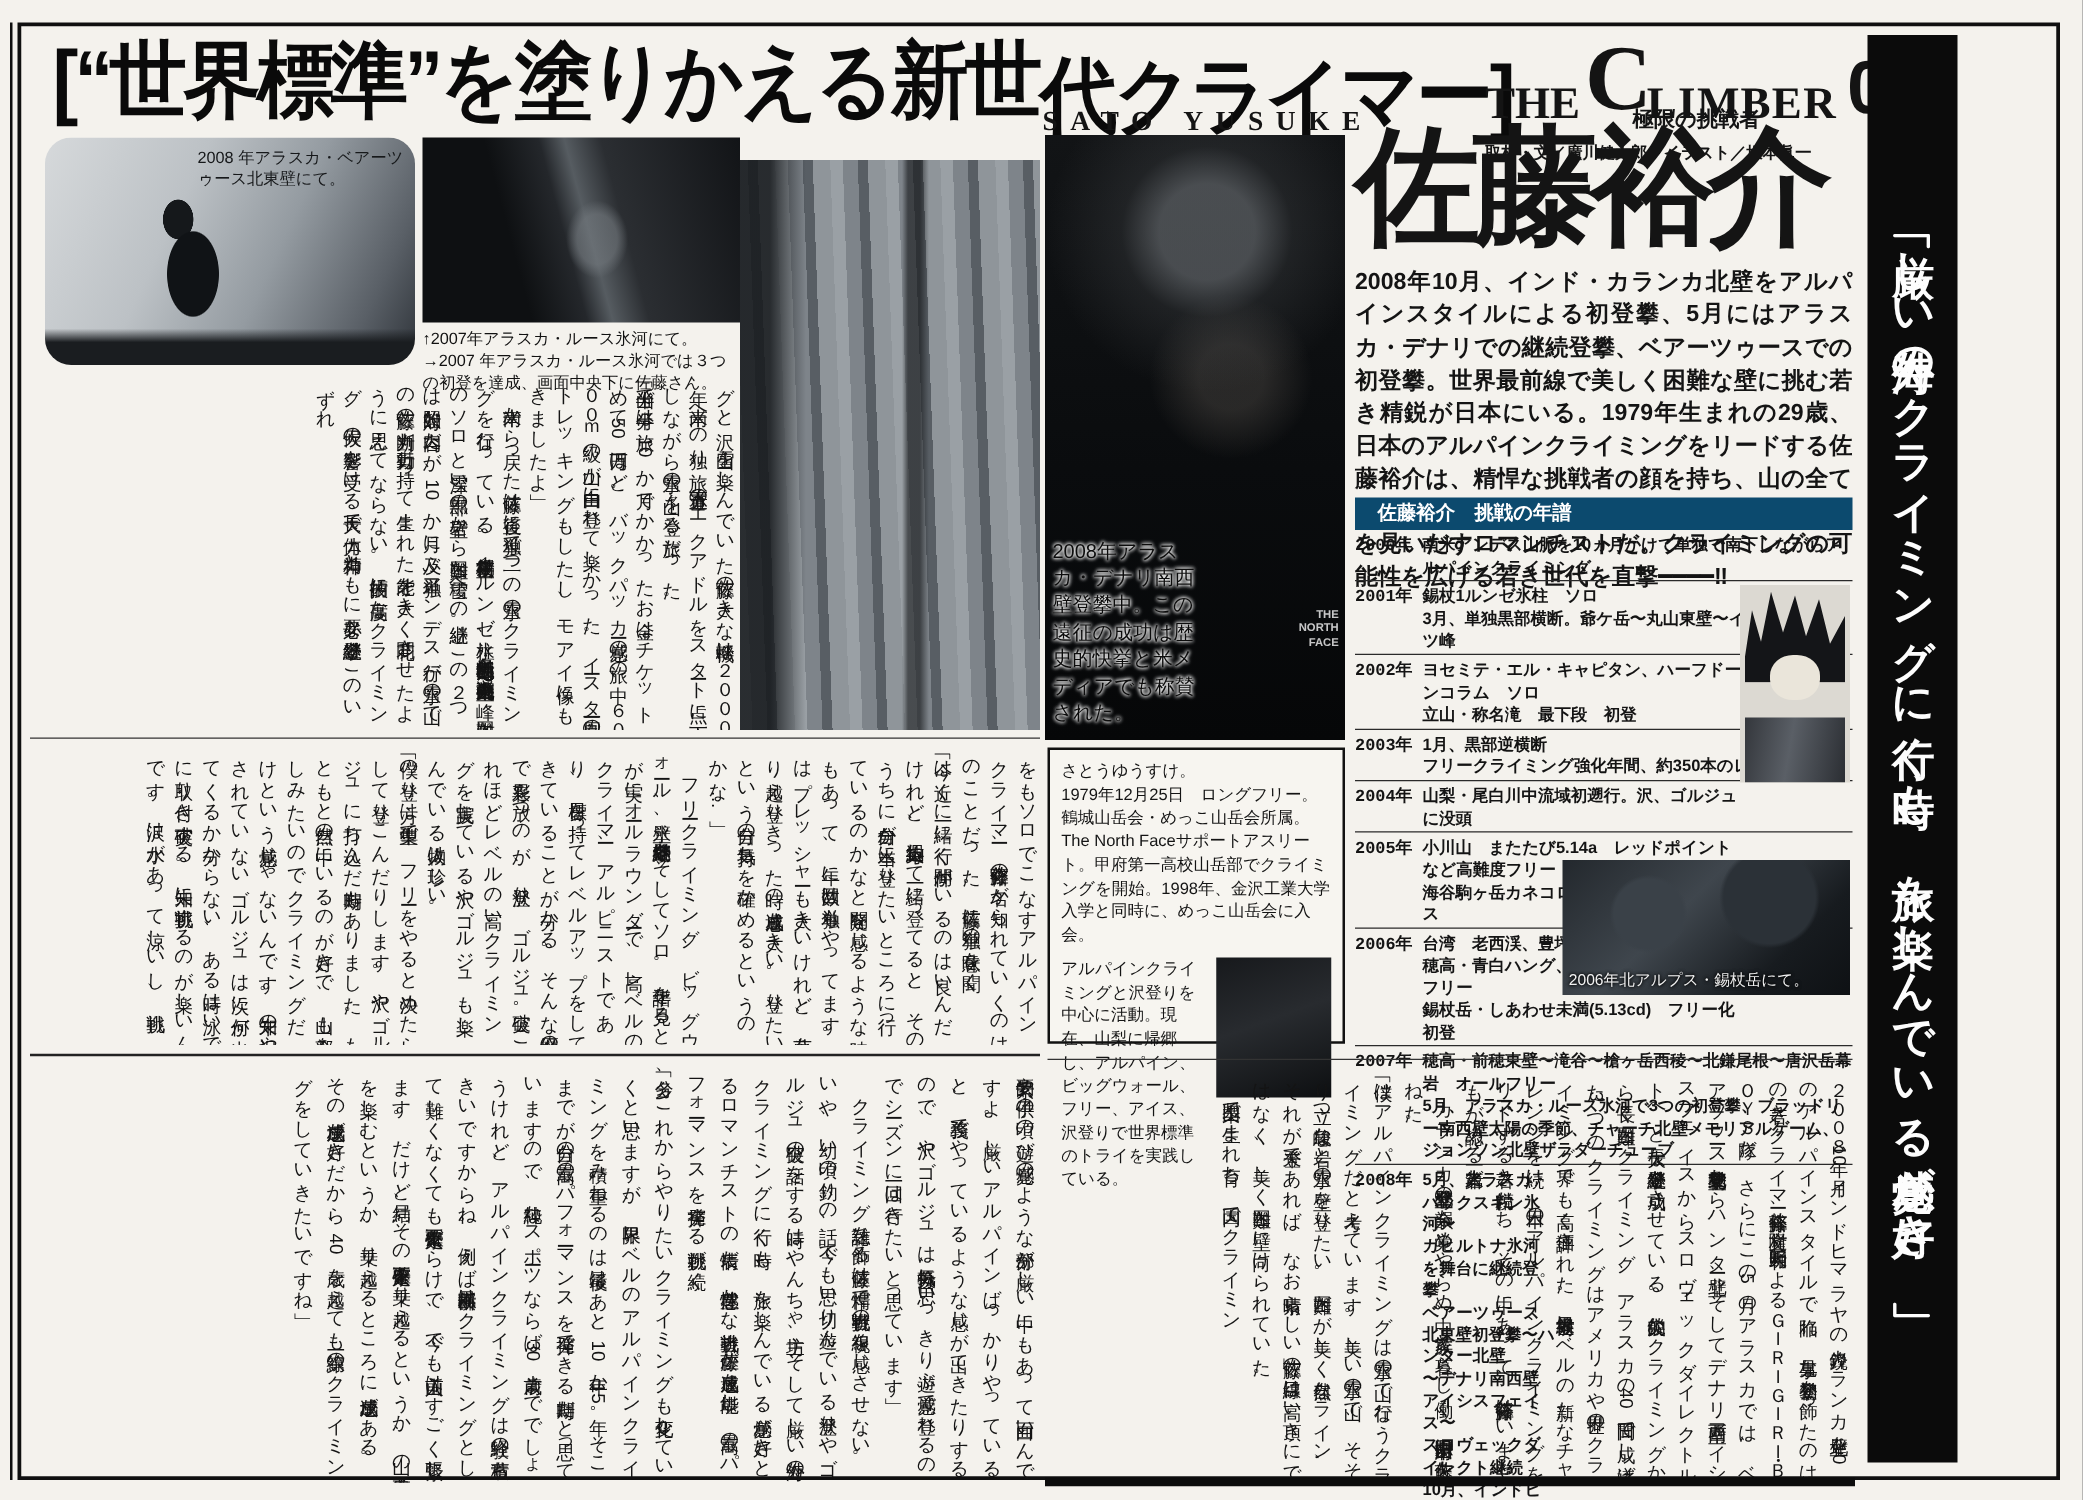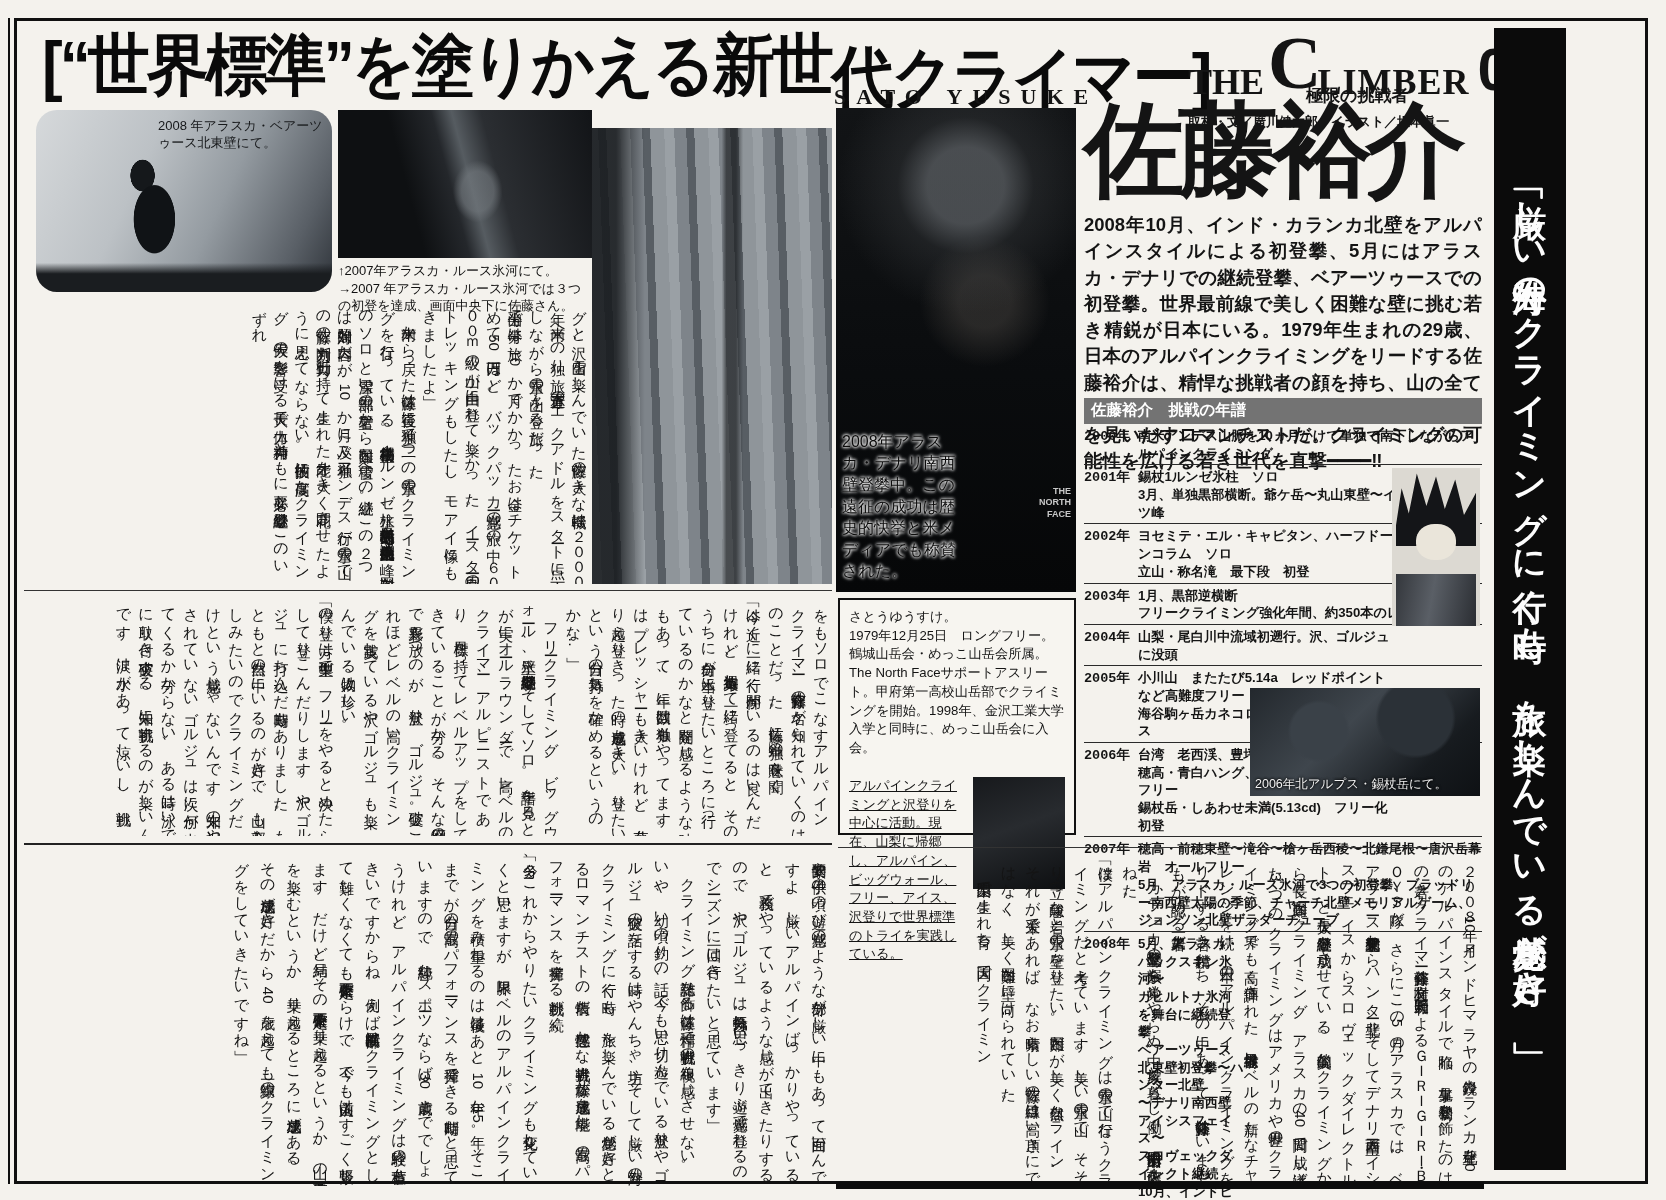--- a/index.html
+++ b/index.html
@@ -67,39 +67,39 @@
   
   .name-en{position:absolute;left:834px;top:84px;width:244px;font-family:"Liberation Serif","DejaVu Serif",serif;
            font-weight:bold;font-size:22px;letter-spacing:10px;white-space:nowrap;}
   .name-jp{position:absolute;left:1084px;top:98px;width:400px;font-size:100px;font-weight:900;letter-spacing:-6px;
            line-height:1;transform:scaleY(1.02);transform-origin:top left;white-space:nowrap;}
   .intro{position:absolute;left:1084px;top:212px;width:398px;font-size:18.5px;font-weight:bold;line-height:1.42;
          text-align:justify;}
 
   
   .timeline{position:absolute;left:1084px;top:398px;width:398px;}
-  .tl-title{background:#737373;color:#fff;font-size:15.5px;font-weight:bold;padding:2px 7px 3px;}
+  .tl-title{background:#0c4a6e;color:#fff;font-size:15.5px;font-weight:bold;padding:2px 18px 3px;}
   .tl-row{display:flex;border-bottom:1px solid #2a2a2a;padding:3px 0 2px;}
   .tl-year{flex:0 0 54px;font-size:13.5px;font-weight:bold;font-family:Liberation Mono, monospace;}
   .tl-text{flex:1;font-size:13.2px;font-weight:bold;line-height:1.34;white-space:pre-line;}
   .tl-row.narrow .tl-text{padding-right:92px;}
   .tl-row.xnarrow{border-bottom:none;}
   .tl-row.xnarrow .tl-text{padding-right:238px;}
 
   .manga{position:absolute;left:1392px;top:468px;width:88px;height:158px;background:#dcd9d2;overflow:hidden;}
   .manga-hair{position:absolute;left:4px;top:4px;right:4px;height:74px;background:#141518;
      clip-path:polygon(0% 72%,7% 22%,16% 56%,26% 2%,38% 46%,50% 6%,61% 50%,74% 10%,85% 58%,100% 28%,100% 100%,0% 100%);}
   .manga-face{position:absolute;left:24px;top:56px;width:40px;height:36px;background:#eae5da;border-radius:46%;}
   .manga-body{position:absolute;left:4px;bottom:0;right:4px;height:52px;
      background:linear-gradient(100deg,#34373c 0%,#5a5f66 45%,#2b2e33 100%);}
 
   
   .bio{position:absolute;left:838px;top:598px;width:238px;height:237px;border:2px solid #111;box-sizing:border-box;
        padding:8px 9px;font-size:13.2px;line-height:1.42;background:#f7f5f0;}
-  .bio-split{display:flex;margin-top:19px;text-decoration:underline;}
+  .bio-split{display:flex;margin-top:8px;}
   .bio-split .bio-t{flex:1;padding-right:6px;}
   .bio-photo{flex:0 0 92px;height:112px;background:linear-gradient(160deg,#17191c 0%,#282b2f 45%,#0d0f11 100%);}
 
   
   .vtext{writing-mode:vertical-rl;text-orientation:mixed;overflow:hidden;font-size:15px;}
   .vtext p{margin:0;}
   .mid-v{position:absolute;left:28px;top:300px;width:562px;height:284px;line-height:1.42;}
   .lower-v{position:absolute;left:28px;top:598px;width:804px;height:238px;line-height:1.5;}
   .bl-v{position:absolute;left:26px;top:852px;width:806px;height:334px;line-height:1.75;}
   .br-v{position:absolute;left:840px;top:856px;width:642px;height:326px;line-height:1.62;}

